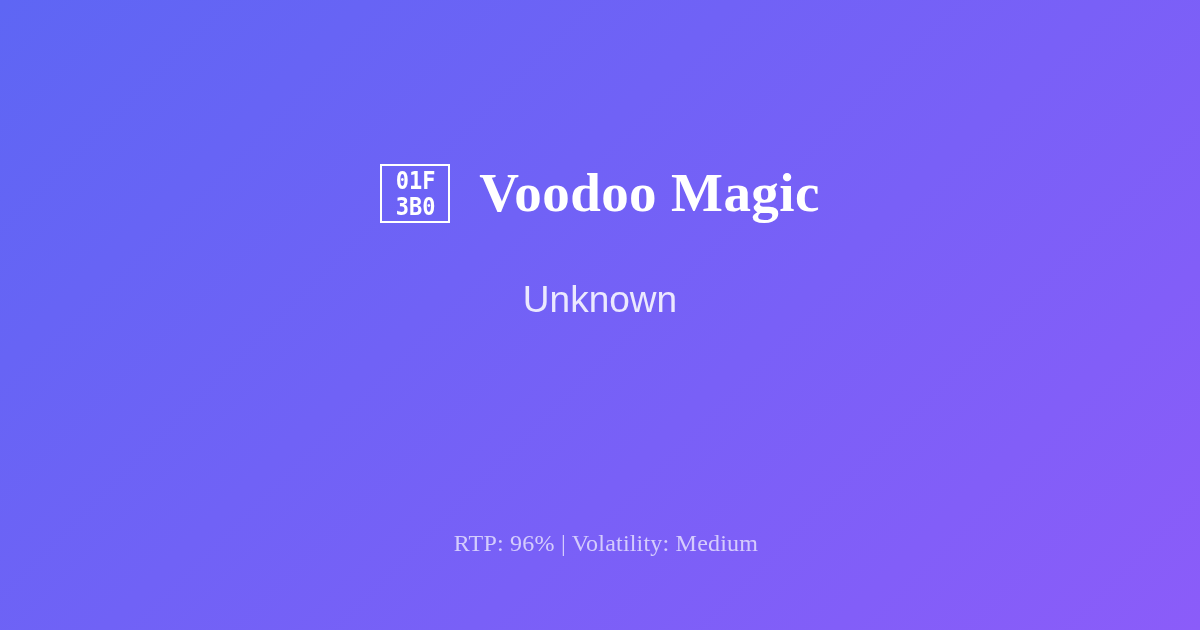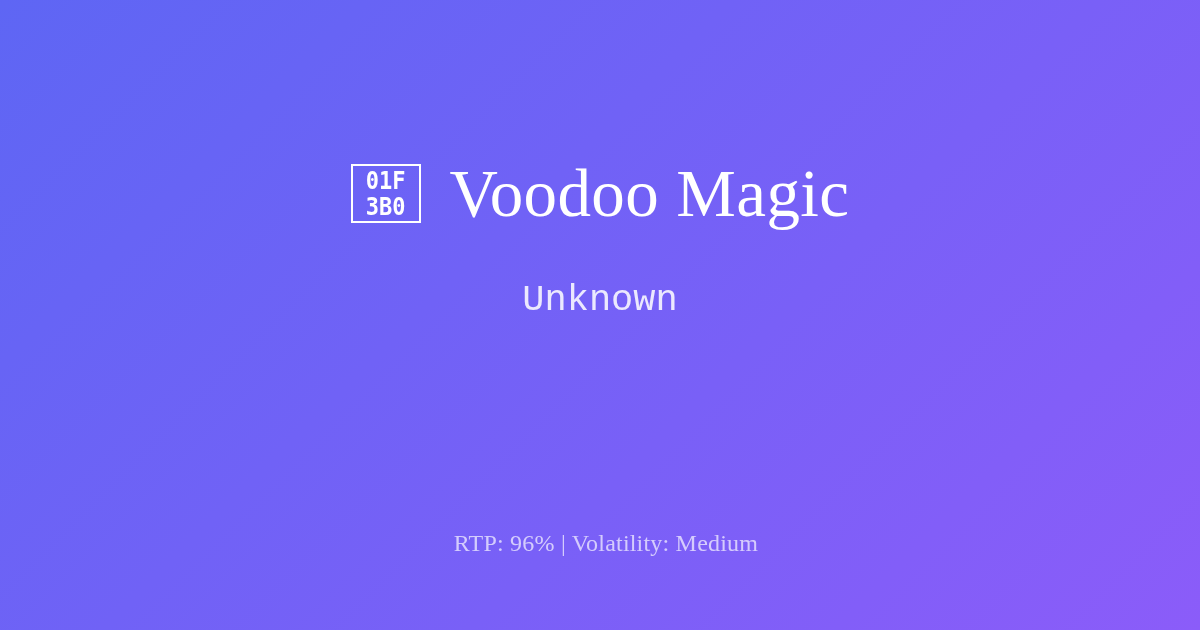--- a/index.html
+++ b/index.html
@@ -67,31 +67,31 @@
     font-size: 25px;
     line-height: 26px;
     font-weight: 700;
     letter-spacing: 0px;
     color: #ffffff;
     transform: scaleX(0.88);
   }
 
   .card-title {
     font-family: "Liberation Serif", "DejaVu Serif", serif;
-    font-size: 67px;
+    font-size: 55px;
     line-height: 86px;
-    font-weight: 400;
+    font-weight: 700;
     color: #ffffff;
     letter-spacing: 0.4px;
     white-space: nowrap;
   }
 
   .card-subtitle {
     margin-top: 42px;
-    font-family: Liberation Mono, monospace;
+    font-family: Liberation Sans, sans-serif;
     font-size: 37px;
     line-height: 44px;
     font-weight: 400;
     color: rgba(255, 255, 255, 0.86);
     text-align: center;
     white-space: nowrap;
   }
 
   
   .card-footer {

